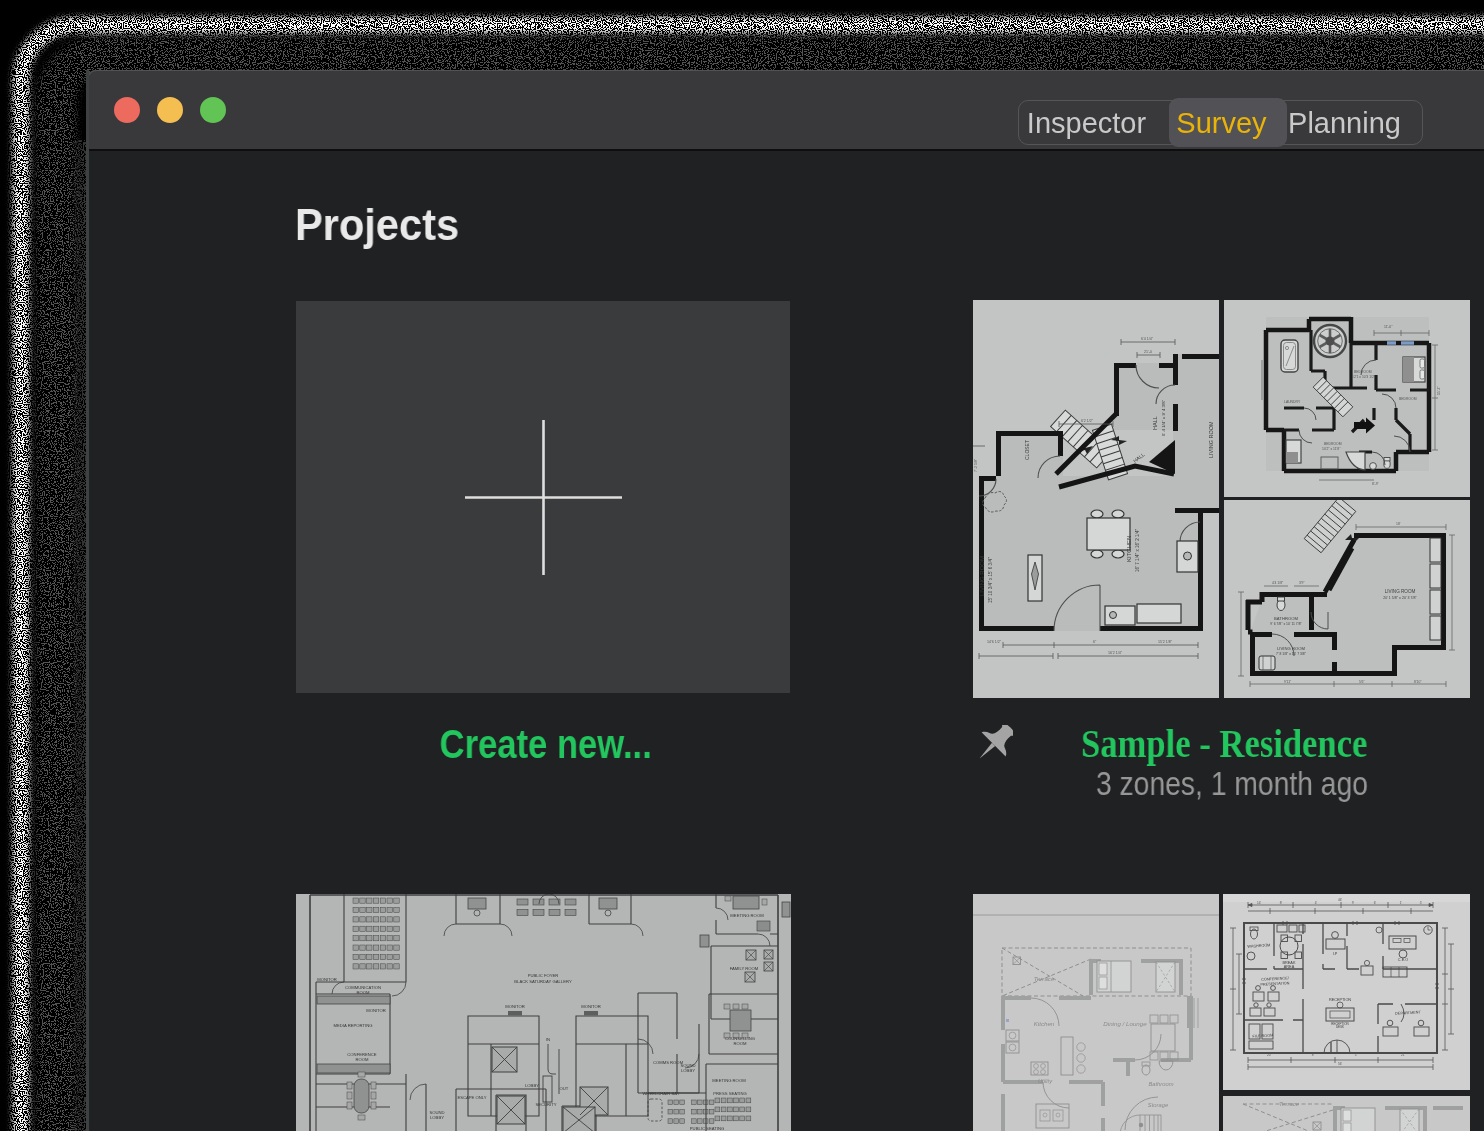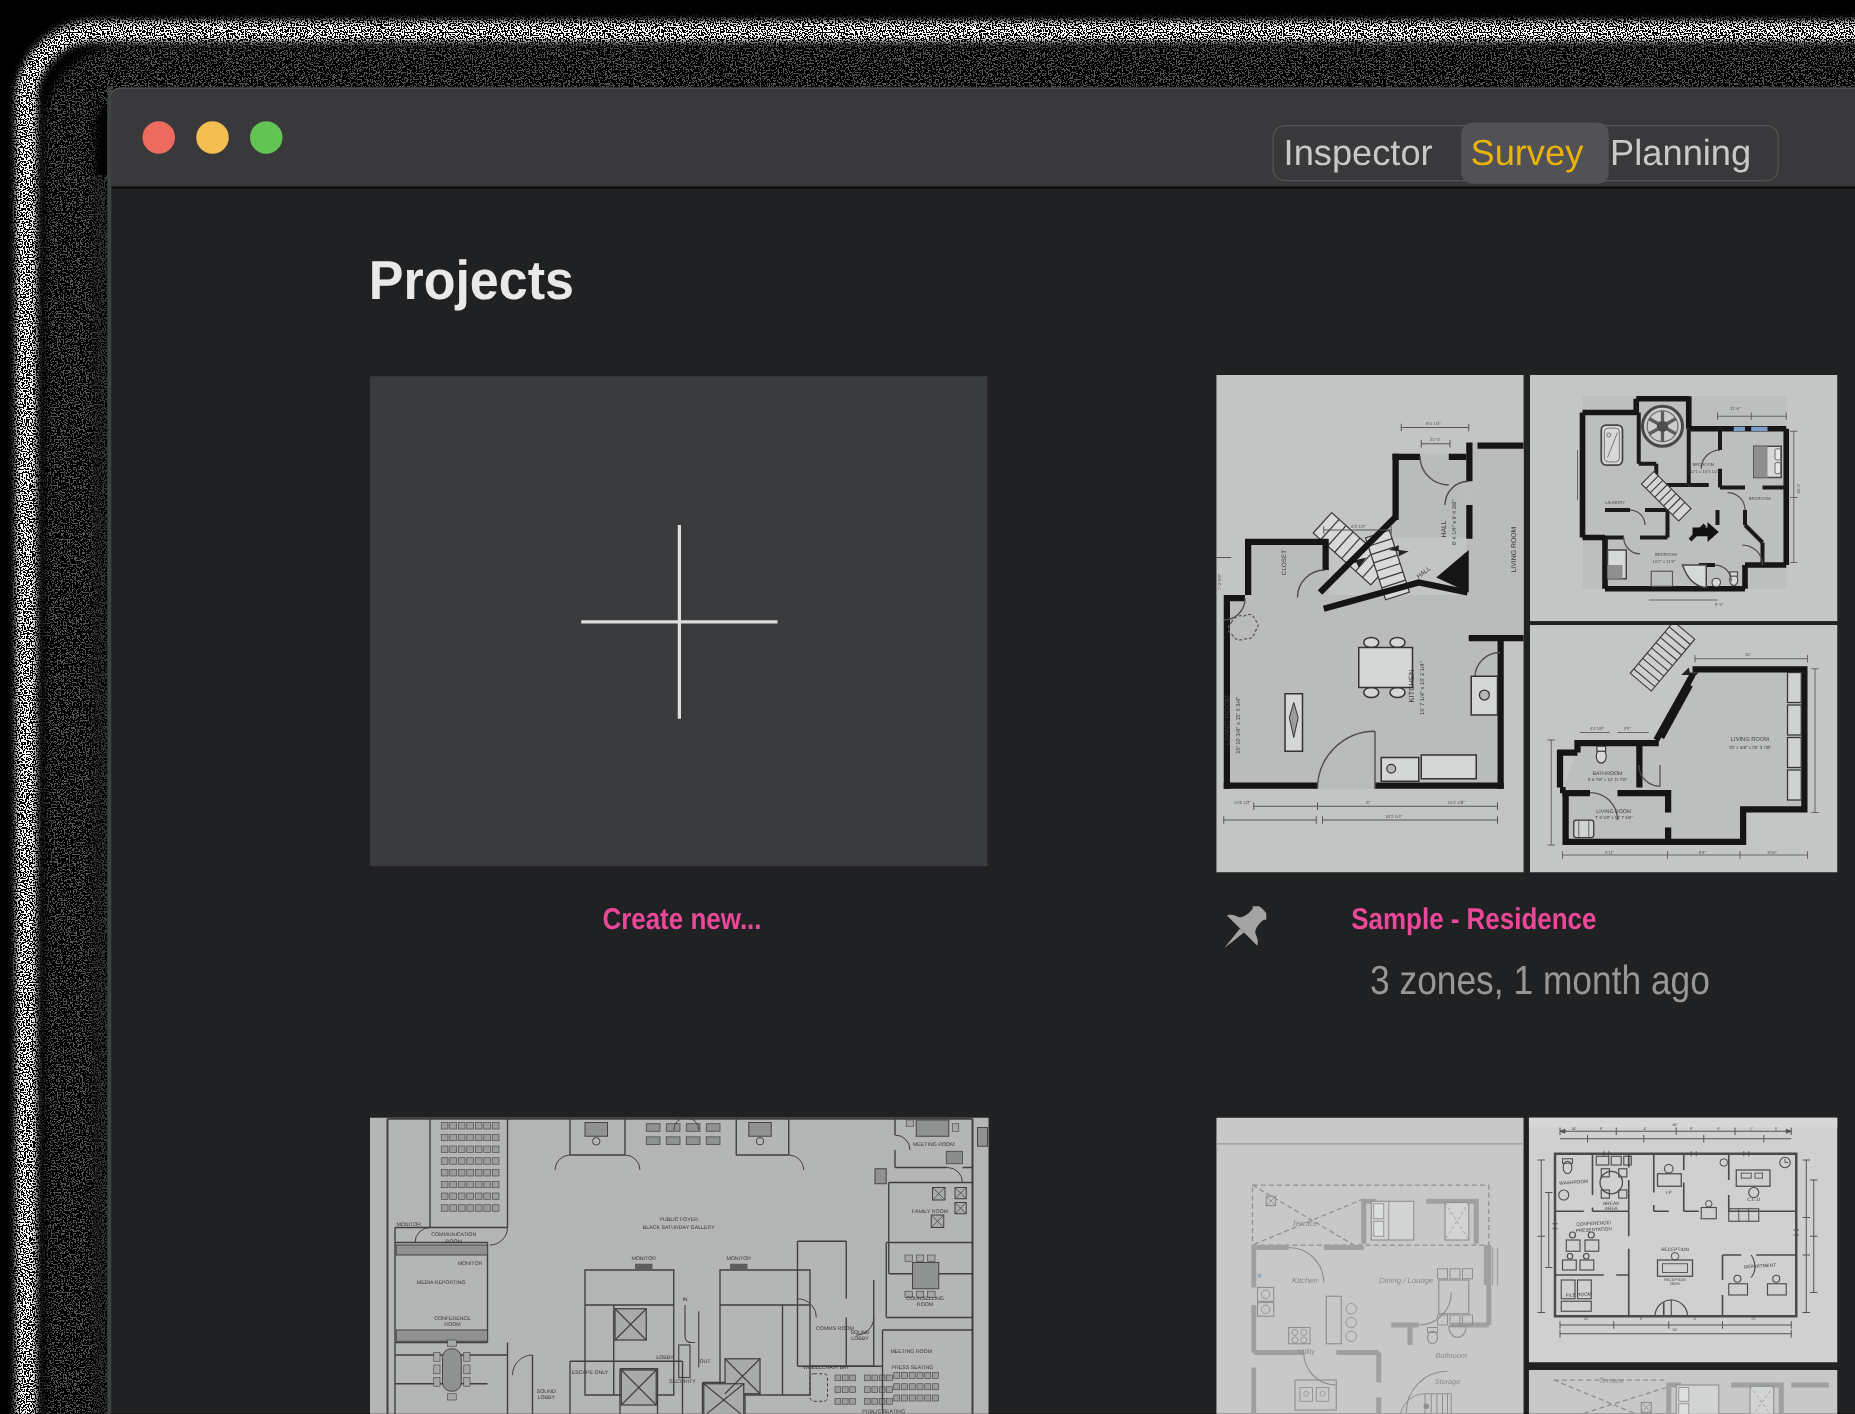--- a/index.html
+++ b/index.html
@@ -19,21 +19,21 @@
   #tl3{left:114px;background:#61c455;}
   #seg{position:absolute;left:932px;top:14px;width:405px;height:45px;
        border:1px solid #555557;border-radius:10px;box-sizing:border-box;margin-top:16px;}
   #seg .sel{position:absolute;left:150px;top:-3px;width:118px;height:49px;
        background:#525256;border-radius:9px;}
   #seg .lbl{position:absolute;top:0;height:45px;line-height:45px;width:135px;
        text-align:center;font-size:29px;color:#c9c9c9;will-change:transform;}
   #seg .lbl.on{color:#eab308;font-weight:500;}
   h1{position:absolute;left:209px;margin:0;font-size:44px;font-weight:700;
      color:#e9e9e9;line-height:1;top:133px;transform:scaleX(0.945);transform-origin:left;will-change:transform;}
-  .cap{position:absolute;font-size:24px;font-weight:700;color:#ec4899;line-height:1;}
+  .cap{position:absolute;font-size:40px;font-weight:700;color:#22c55e;line-height:1;}
   .cap span{display:inline-block;transform:scaleX(0.865);will-change:transform;}
   .sub{position:absolute;font-size:32.5px;font-weight:400;color:#979797;line-height:1;
        transform:scaleX(0.87);transform-origin:left;will-change:transform;}
   .thumb{position:absolute;overflow:hidden;}
   svg{display:block;}
 </style>
 </head>
 <body>
 <svg id="halo" width="1484" height="1131">
  <defs>
@@ -362,21 +362,21 @@
  <text x="48" y="84">4'4 1/8"</text>
  <text x="75" y="84">3'9"</text>
 </g>
 </svg>
   <svg id="pin" style="position:absolute;left:891px;top:655px" width="36" height="36" viewBox="0 0 36 36">
     <g transform="rotate(45 18 18) translate(18 18) scale(1.42) translate(-18 -18)" fill="#a4a4a4">
       <path d="M18 2.6 C14 2.6 11.2 4.1 11.2 4.1 L13.6 6.5 C14.1 10.2 13.4 13.1 12.1 14.7 C11.3 15.7 9 15.8 7.3 17.5 C6.3 18.4 6 19.4 6 19.4 L30 19.4 C30 19.4 29.7 18.4 28.7 17.5 C27 15.8 24.7 15.7 23.9 14.7 C22.6 13.1 21.9 10.2 22.4 6.5 L24.8 4.1 C24.8 4.1 22 2.6 18 2.6 Z"></path>
       <path d="M18 33.4 L16.4 19.4 L19.6 19.4 Z"></path>
     </g>
   </svg>
-  <div class="cap" style="left:995px;top:654px;"><span style="transform-origin:left;">Sample - Residence</span></div>
+  <div class="cap" style="left:995px;top:654px;font-family:Liberation Serif, serif;"><span style="transform-origin:left;">Sample - Residence</span></div>
   <div class="sub" style="left:1010px;top:698px;">3 zones, 1 month ago</div>
 
   <svg style="position:absolute;left:210px;top:824px" width="495" height="241" viewBox="0 0 495 241">
 <rect width="495" height="241" fill="#b4b6b5"></rect>
 <g stroke="#3f3f3f" stroke-width="1.6" fill="none">
  <path d="M14,1 H482 M14,1 V241 M482,1 V241"></path>
 </g>
 <g fill="#9a9d9c" stroke="#454545" stroke-width="0.5">
         <rect x="57.0" y="4.0" width="5.4" height="5.2"></rect>
         <rect x="63.8" y="4.0" width="5.4" height="5.2"></rect>

